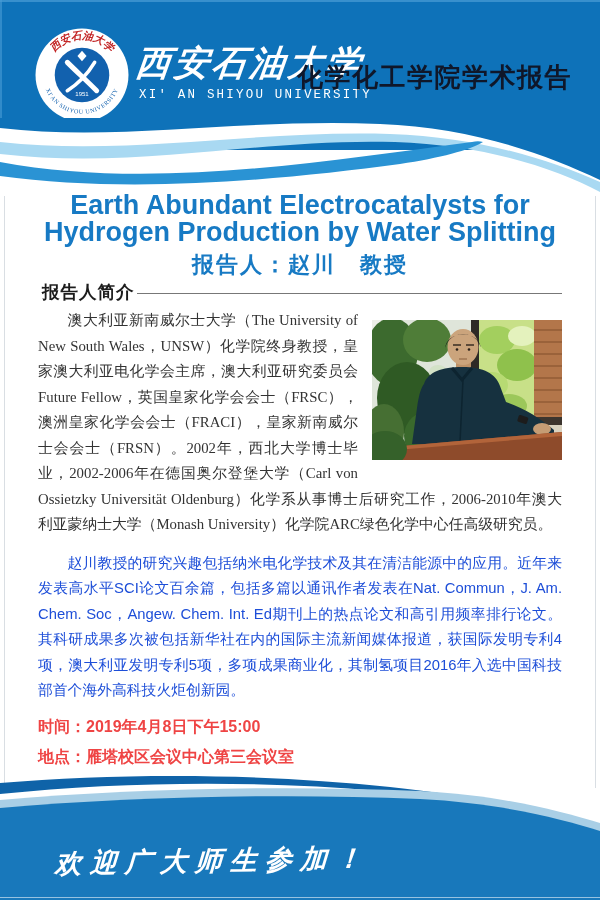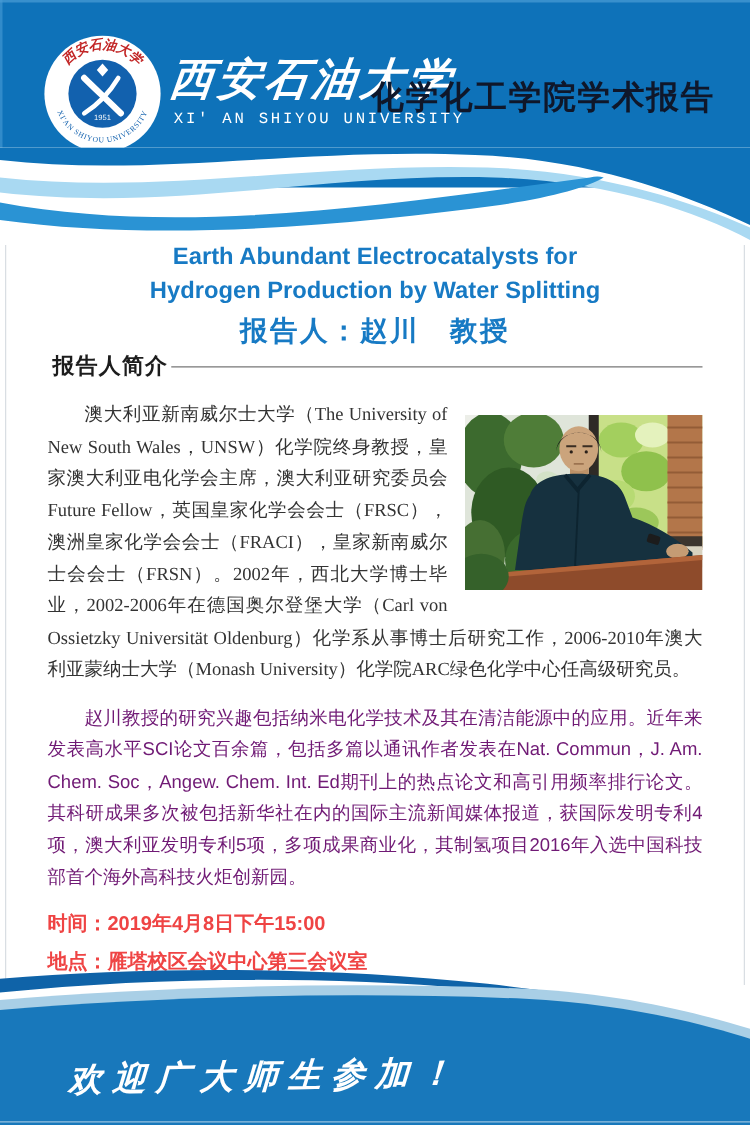--- a/index.html
+++ b/index.html
@@ -19,33 +19,33 @@
   .banner-title{position:absolute;top:60px;left:297px;color:#0f172a;font-weight:bold;
           font-size:26px;letter-spacing:1.5px;white-space:nowrap;}
   
   .wave-top{position:absolute;top:118px;left:0;width:600px;height:80px;pointer-events:none;}
   .wave-bottom{position:absolute;top:755px;left:0;width:600px;height:85px;pointer-events:none;}
   
   .hairline{position:absolute;top:196px;height:592px;width:1px;background:#d9dee3;}
   .hairline.left{left:4px;} .hairline.right{left:595px;}
   
   .talk-title{position:absolute;top:192px;left:0;width:600px;text-align:center;
-          color:#177ac4;font-weight:bold;font-size:19px;line-height:27px;}
+          color:#177ac4;font-weight:bold;font-size:27px;line-height:27px;}
   .speaker-line{position:absolute;top:250px;left:0;width:600px;text-align:center;
           color:#177ac4;font-weight:bold;font-size:22px;letter-spacing:2px;}
   
   .section-head{position:absolute;top:280px;left:42px;color:#1c1c1c;
           font-weight:bold;font-size:17.5px;letter-spacing:1px;text-align:center;}
   .section-rule{position:absolute;top:293px;left:137px;width:425px;height:1px;background:#777;}
   
-  .bio{position:absolute;top:320px;left:38px;width:524px;color:#333;}
+  .bio{position:absolute;top:308px;left:38px;width:524px;color:#333;}
   .bio p{margin:0 0 13px 0;text-align:justify;text-indent:2em;
          font-size:14.8px;line-height:25.5px;}
   .bio .p-serif{font-family:"Liberation Serif","DejaVu Serif",serif;}
-  .bio .p-sans{font-family:"Liberation Sans","DejaVu Sans",sans-serif;color:#701a75;}
+  .bio .p-sans{font-family:"Liberation Sans","DejaVu Sans",sans-serif;color:#1d4ed8;}
   .photo-wrap{float:right;width:190px;height:140px;margin:12px 0 8px 14px;}
   
   .detail-line{font-size:16px;font-weight:bold;color:#ef4444;margin-top:9px;
           font-family:"Liberation Sans","DejaVu Sans",sans-serif;}
   
   .footer{position:absolute;top:838px;left:0;width:600px;height:62px;background:#1878bb;}
   .footer-line{position:absolute;bottom:2px;left:0;width:600px;height:1px;background:rgba(255,255,255,.55);}
   .welcome{position:absolute;top:843px;left:55px;color:#fff;
           font-family:"DejaVu Serif","Liberation Serif",serif;font-style:italic;font-weight:bold;
           font-size:27px;letter-spacing:8px;transform:skewX(-4deg) rotate(-1deg);white-space:nowrap;}

